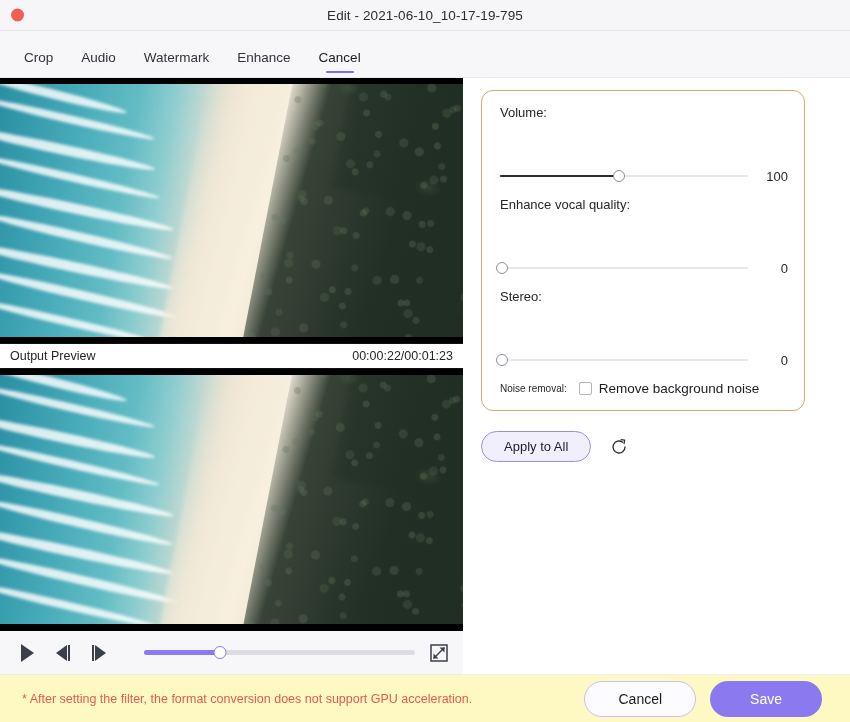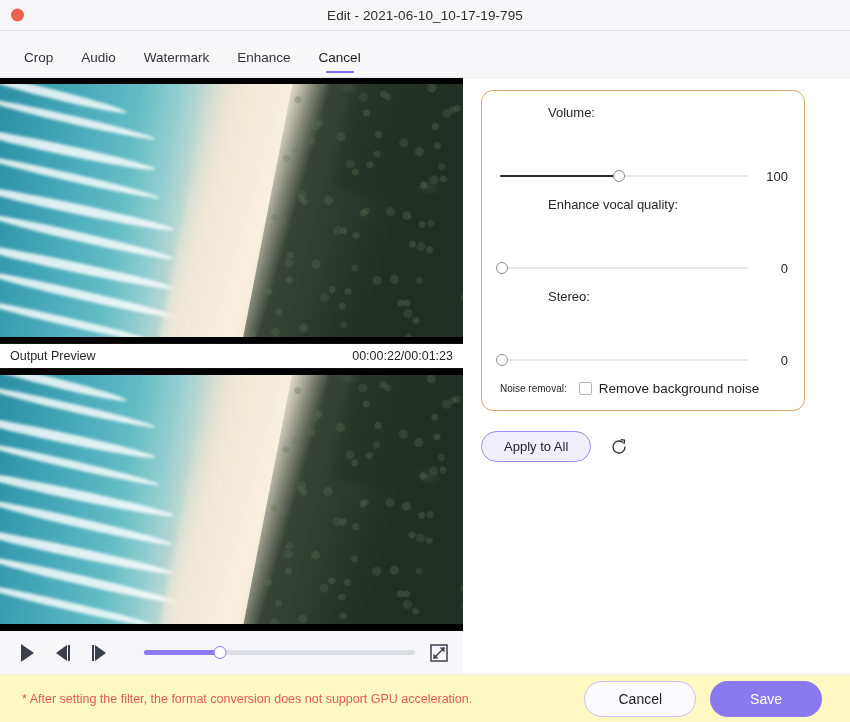--- a/index.html
+++ b/index.html
@@ -157,21 +157,21 @@
   .fs-icon { width:20px;height:20px; cursor:pointer; }
 
   
   .settings-panel {
     width: 324px;
     border: 1.4px solid #d9a86a;
     border-radius: 12px;
     padding: 14px 16px 14px 18px;
     background: #fff;
   }
-  .label { font-size: 13px; color: #26262c; margin-bottom: 9px; margin-left: 48px; }
+  .label { font-size: 13px; color: #26262c; margin-bottom: 9px; }
   .slider-row { display: flex; align-items: flex-end; margin-bottom: 13px; margin-top: 48px; }
   .slider-area { position: relative; flex: 1; height: 16px; display: flex; align-items: center; }
   .s-track { position:absolute; left:0; right:0; height:2.5px; background:#e6e6ec; border-radius:2px; }
   .s-fill { position:absolute; left:0; height:2.5px; background:#2b2b33; border-radius:2px; }
   .s-knob {
     position:absolute; width:12px;height:12px;border-radius:50%;
     background:#fff; border:1.4px solid #8d8d98; transform: translateX(-50%);
     cursor:pointer;
   }
   .s-val { width: 40px; text-align: right; font-size: 13px; color: #26262c; }

